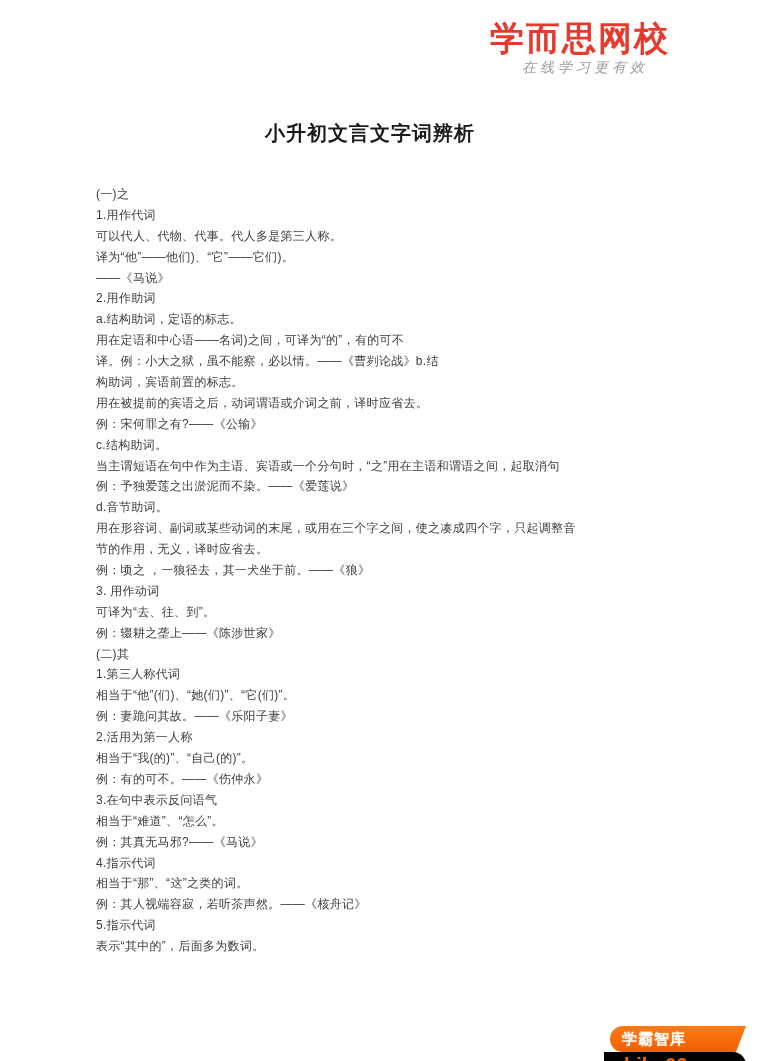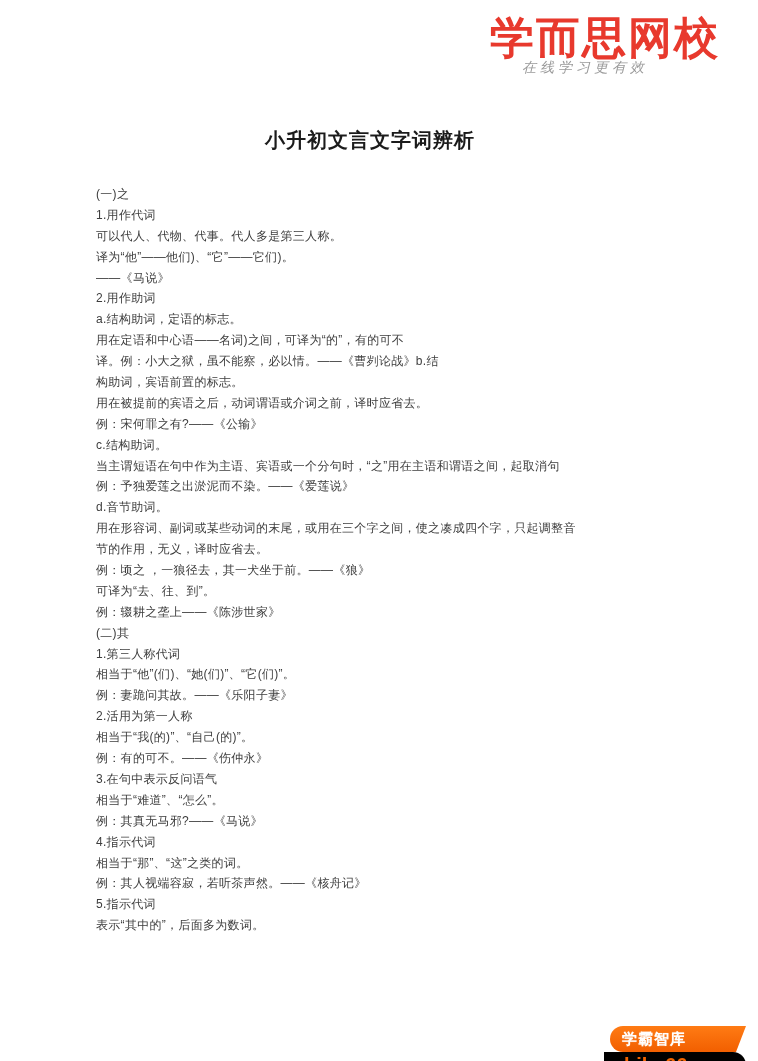--- a/index.html
+++ b/index.html
@@ -12,40 +12,40 @@
   }
   
   .brand {
     position: absolute;
     top: 20px;
     right: 58px;
     text-align: left;
     width: 210px;
   }
   .brand-logo {
-    font-size: 44px;
+    font-size: 34px;
     font-weight: bold;
     color: #e8392d;
     letter-spacing: 2px;
     line-height: 36px;
     white-space: nowrap;
   }
   .brand-tagline {
     margin-top: 3px;
     margin-left: 32px;
     font-size: 14px;
     font-style: italic;
     color: #9a9a9a;
     letter-spacing: 4px;
     white-space: nowrap;
   }
   
   .doc-title {
     position: absolute;
-    top: 127px;
+    top: 120px;
     left: 0;
     width: 740px;
     text-align: center;
     font-size: 20px;
     font-weight: bold;
     color: #1b1b1b;
     letter-spacing: 1px;
   }
   
   .doc-body {
@@ -122,20 +122,21 @@
     <div class="doc-line">构助词，宾语前置的标志。</div>
     <div class="doc-line">用在被提前的宾语之后，动词谓语或介词之前，译时应省去。</div>
     <div class="doc-line">例：宋何罪之有?——《公输》</div>
     <div class="doc-line">c.结构助词。</div>
     <div class="doc-line">当主谓短语在句中作为主语、宾语或一个分句时，“之”用在主语和谓语之间，起取消句</div>
     <div class="doc-line">例：予独爱莲之出淤泥而不染。——《爱莲说》</div>
     <div class="doc-line">d.音节助词。</div>
     <div class="doc-line">用在形容词、副词或某些动词的末尾，或用在三个字之间，使之凑成四个字，只起调整音</div>
     <div class="doc-line">节的作用，无义，译时应省去。</div>
     <div class="doc-line">例：顷之 ，一狼径去，其一犬坐于前。——《狼》</div>
+    <div class="doc-line">3. 用作动词</div>
     <div class="doc-line">可译为“去、往、到”。</div>
     <div class="doc-line">例：辍耕之垄上——《陈涉世家》</div>
     <div class="doc-line">(二)其</div>
     <div class="doc-line">1.第三人称代词</div>
     <div class="doc-line">相当于“他”(们)、“她(们)”、“它(们)”。</div>
     <div class="doc-line">例：妻跪问其故。——《乐阳子妻》</div>
     <div class="doc-line">2.活用为第一人称</div>
     <div class="doc-line">相当于“我(的)”、“自己(的)”。</div>
     <div class="doc-line">例：有的可不。——《伤仲永》</div>
     <div class="doc-line">3.在句中表示反问语气</div>

